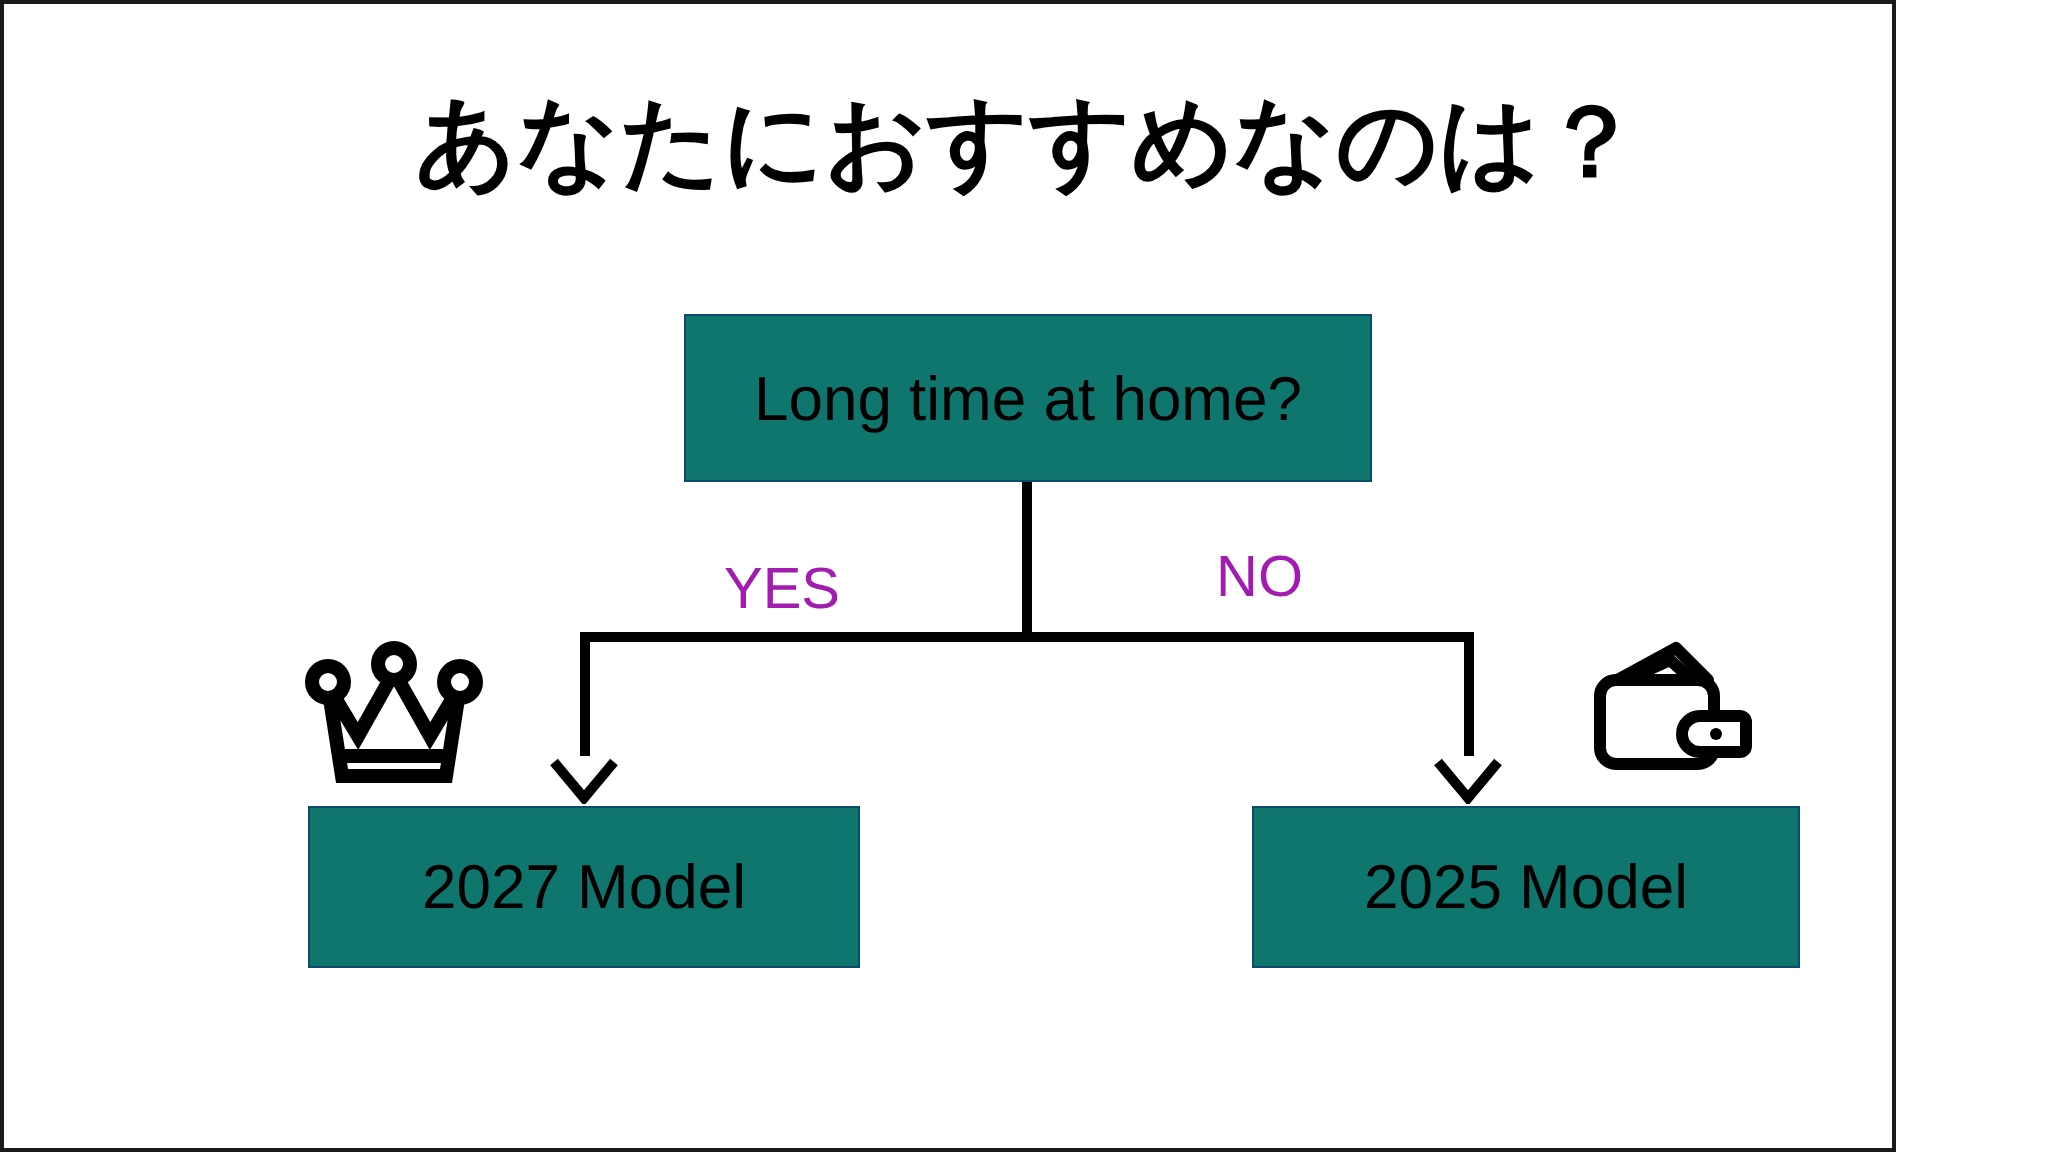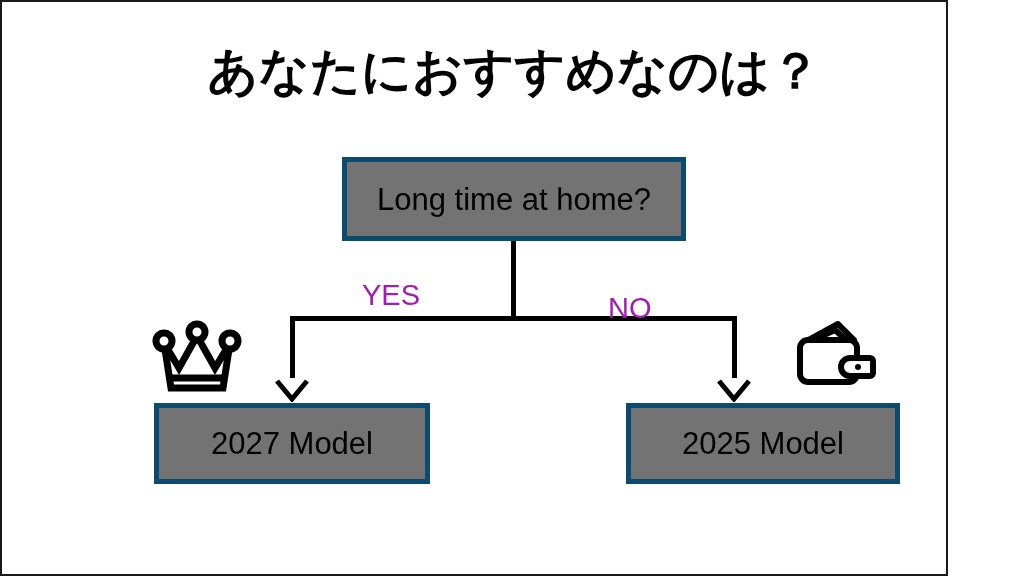--- a/index.html
+++ b/index.html
@@ -32,22 +32,22 @@
     letter-spacing: 0px;
     line-height: 1;
     white-space: nowrap;
     color: #000000;
   }
 
   
   .node-box {
     position: absolute;
     box-sizing: border-box;
-    background: #737373;
-    border: 5px solid #0c4a6e;
+    background: #0f766e;
+    border: 1px solid #0c4a6e;
     display: flex;
     align-items: center;
     justify-content: center;
   }
   .node-box .node-label {
     font-size: 31px;
     font-weight: normal;
     line-height: 1;
     color: #000000;
     white-space: nowrap;
@@ -113,21 +113,21 @@
 
   
   .branch-label {
     position: absolute;
     font-size: 29px;
     line-height: 1;
     color: #a21caf;
     white-space: nowrap;
   }
   #label-yes { left: 360px; top: 279px; }
-  #label-no  { left: 606px; top: 292px; }
+  #label-no  { left: 606px; top: 273px; }
 
   
   #crown-icon {
     position: absolute;
     left: 149px;
     top: 318px;
     width: 92px;
     height: 78px;
   }
   #wallet-icon {

